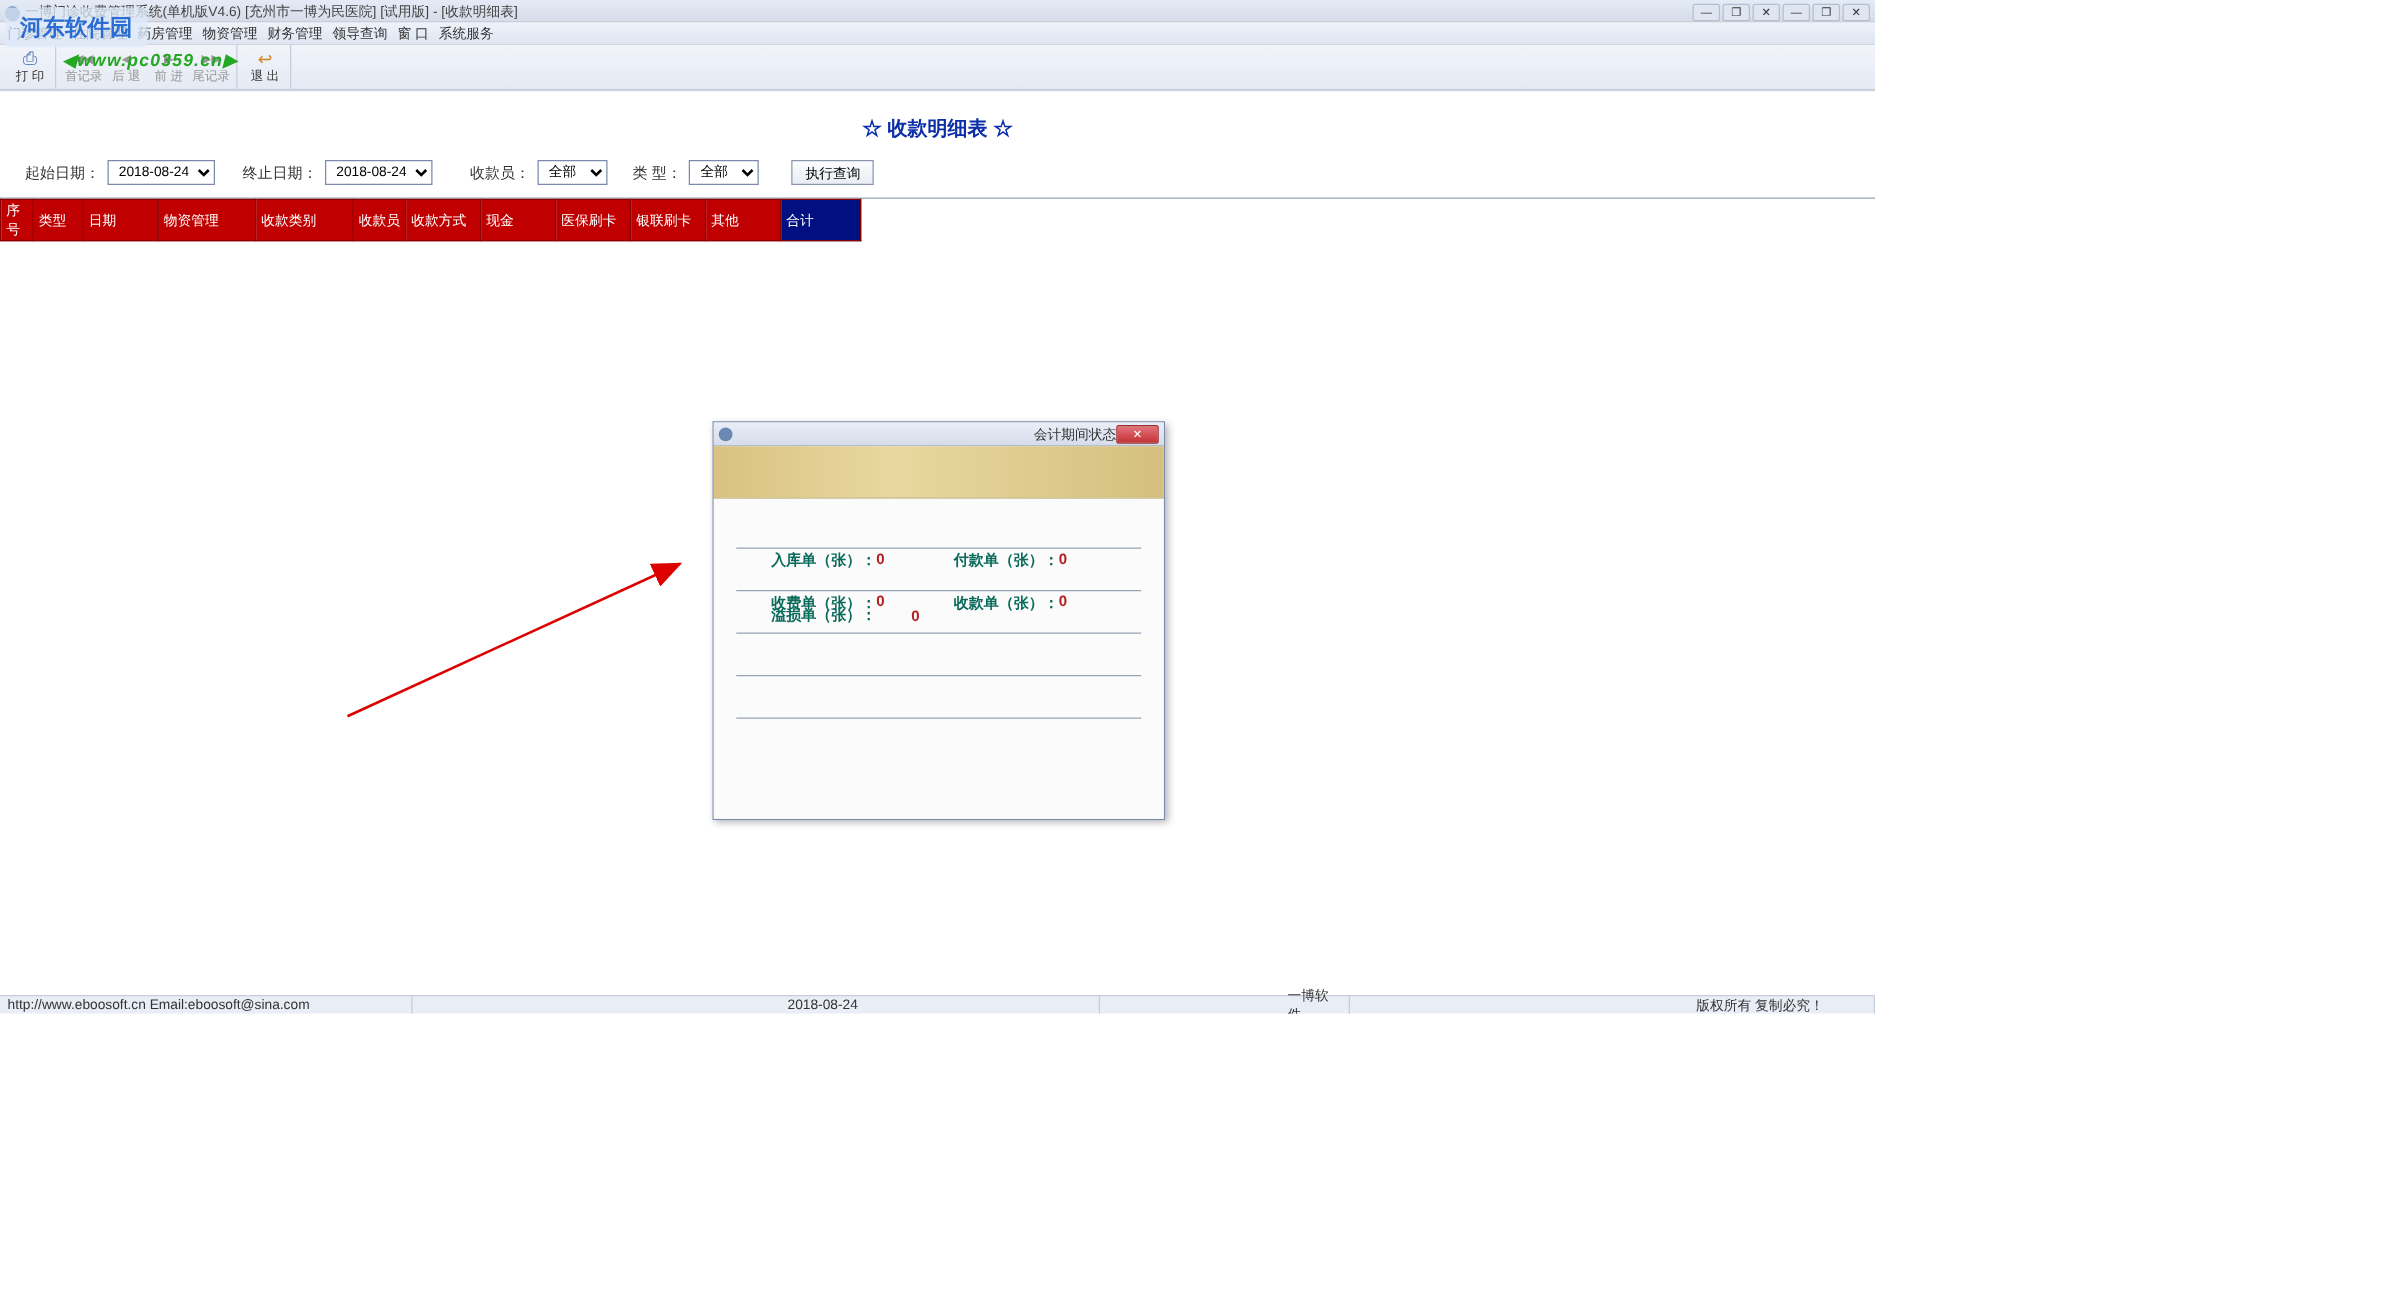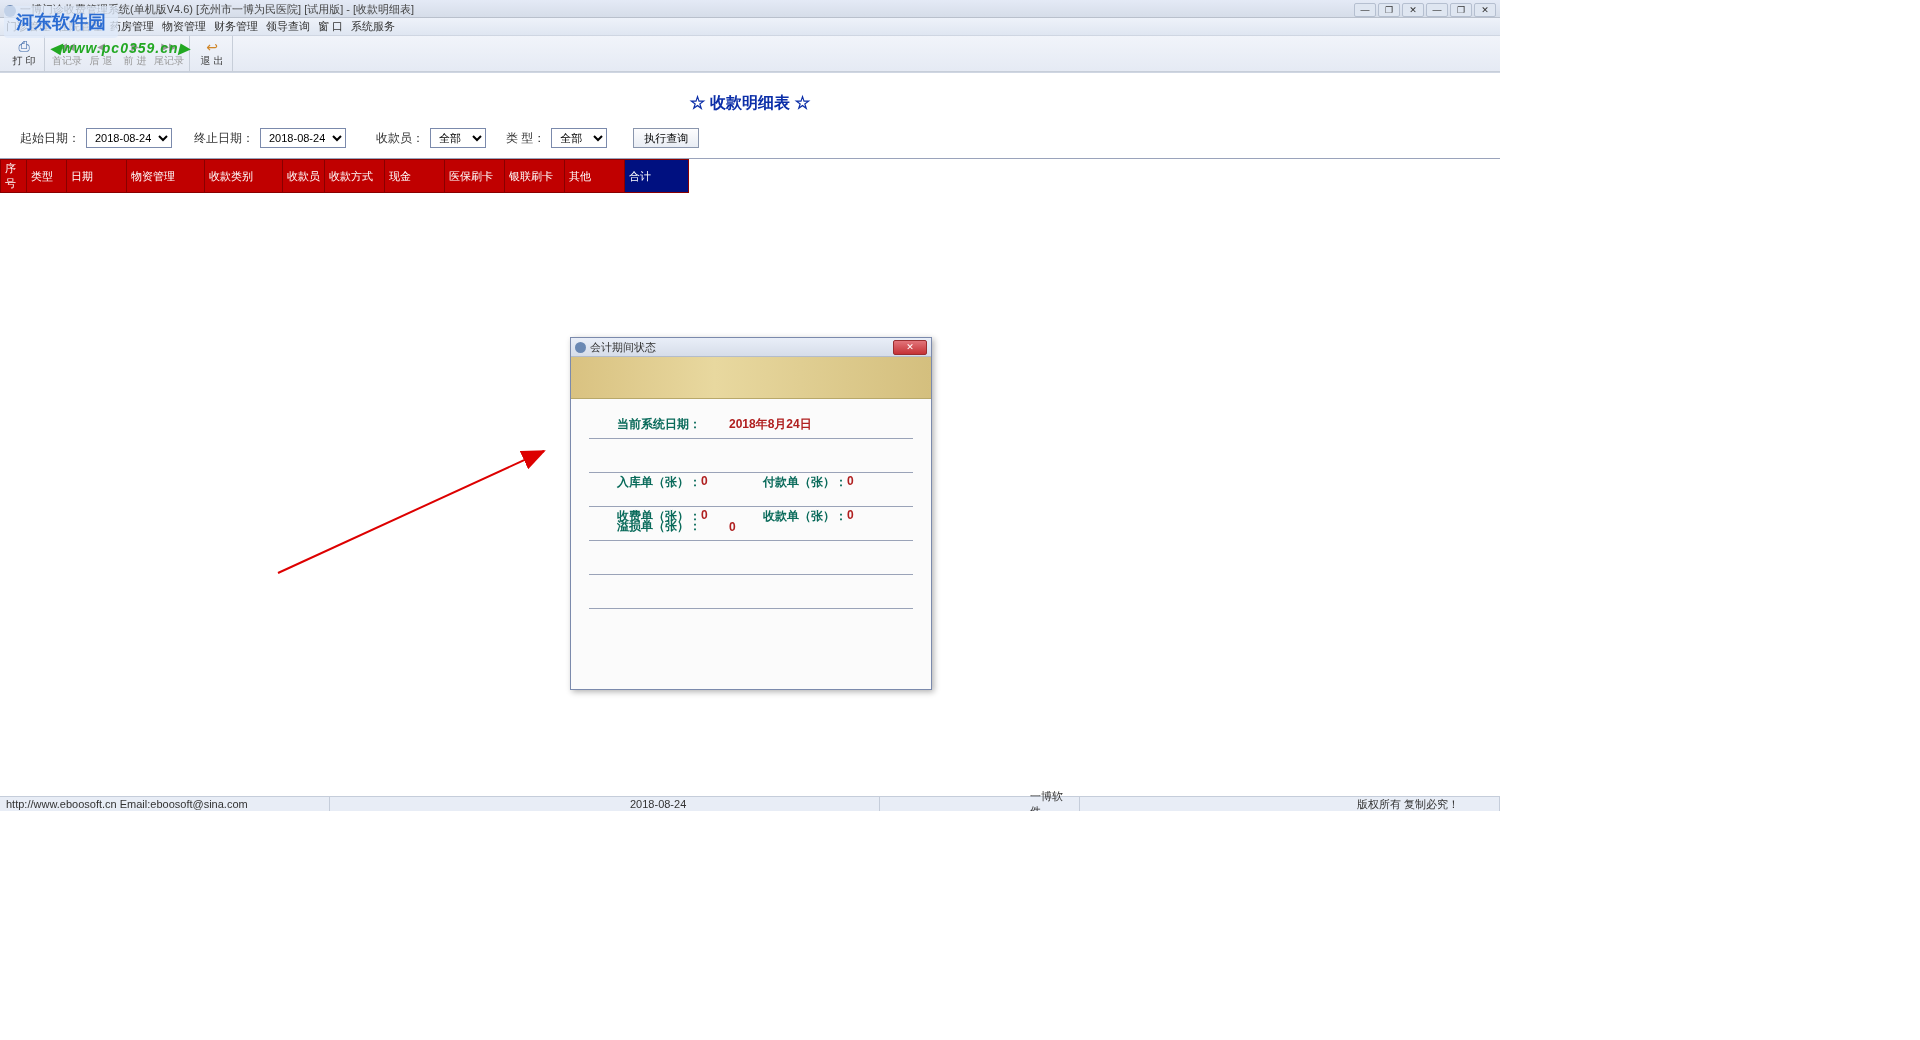--- a/index.html
+++ b/index.html
@@ -43,21 +43,21 @@
 
     .statusbar { position:absolute; bottom:0; left:0; right:0; height:15px; background:#e8edf6; border-top:1px solid #c5cdda; display:flex; font-size:11px; color:#333;}
     .status-cell { border-right:1px solid #c5cdda; padding:0 6px; display:flex; align-items:center;}
     .status-cell.url { width:330px;}
     .status-cell.date { width:550px; justify-content:flex-start; padding-left:300px;}
     .status-cell.soft { width:200px; padding-left:150px;}
     .status-cell.copy { flex:1; justify-content:flex-end; padding-right:40px;}
 
     
     .dialog { position:absolute; left:570px; top:264px; width:362px; background:#fff; border:1px solid #7b8aac; box-shadow:2px 2px 6px rgba(0,0,0,0.3); z-index:10;}
-    .dlg-title { height:19px; background:linear-gradient(#e9eef8,#d6dde9); display:flex; align-items:center; padding:0 4px; border-bottom:1px solid #b3bccb; font-size:11px; color:#333;}
+    .dlg-title { height:19px; background:linear-gradient(#e9eef8,#d6dde9); display:flex; align-items:center; padding:0 4px; border-bottom:1px solid #b3bccb; font-size:11px; color:#333;text-align:right;}
     .dlg-title .di { width:11px;height:11px;border-radius:50%;background:#6a88b3;margin-right:4px;}
     .dlg-title .dtxt { flex:1; }
     .dlg-close { width:34px; height:15px; background:linear-gradient(#e2747a,#c53236); border:1px solid #9a2d2f; border-radius:2px; color:#fff; display:flex; align-items:center; justify-content:center; font-size:9px;}
     .dlg-banner { height:42px; background:linear-gradient(90deg,#d9c281,#e8d89f 40%,#d4bf7e); border-bottom:1px solid #b8a86a;}
     .dlg-body { padding:12px 18px 40px; background:#fbfbfb;}
     .dlg-row { display:flex; align-items:center; height:28px; border-bottom:1px solid #9aa3b8; margin-bottom:6px; font-size:12px;}
     .dlg-label { color:#0a6b5b; font-weight:bold; padding-left:28px; width:140px;}
     .dlg-val { color:#b02020; font-weight:bold;}
     .dlg-row.split .cell{ width:50%; display:flex;margin-top:47px;}
     .dlg-row.split .cell .dlg-label{width:auto; padding-left:28px;}
@@ -180,24 +180,20 @@
   </svg>
 
   <div class="dialog">
     <div class="dlg-title">
       <span class="di"></span>
       <span class="dtxt">会计期间状态</span>
       <div class="dlg-close">✕</div>
     </div>
     <div class="dlg-banner"></div>
     <div class="dlg-body">
-      <div class="dlg-row">
-        <span class="dlg-label">当前系统日期：</span>
-        <span class="dlg-val">2018年8月24日</span>
-      </div>
       <div class="dlg-row split">
         <div class="cell">
           <span class="dlg-label">入库单（张）：</span>
           <span class="dlg-val">0</span>
         </div>
         <div class="cell">
           <span class="dlg-label">付款单（张）：</span>
           <span class="dlg-val">0</span>
         </div>
       </div>

